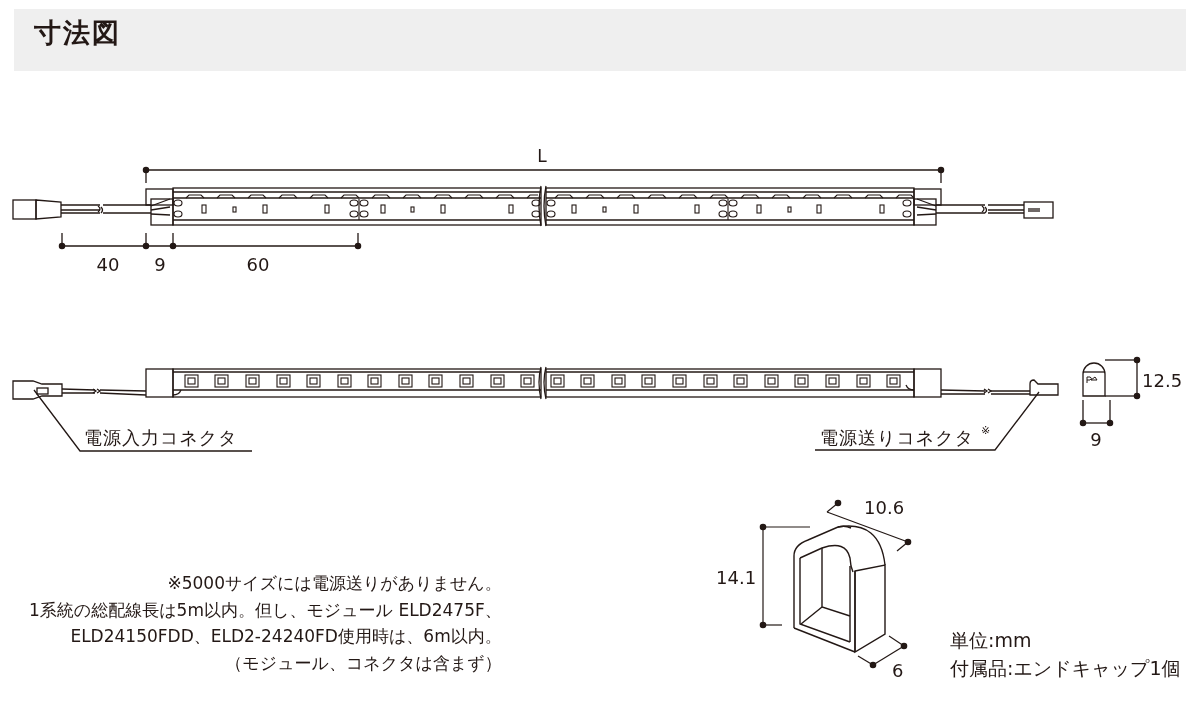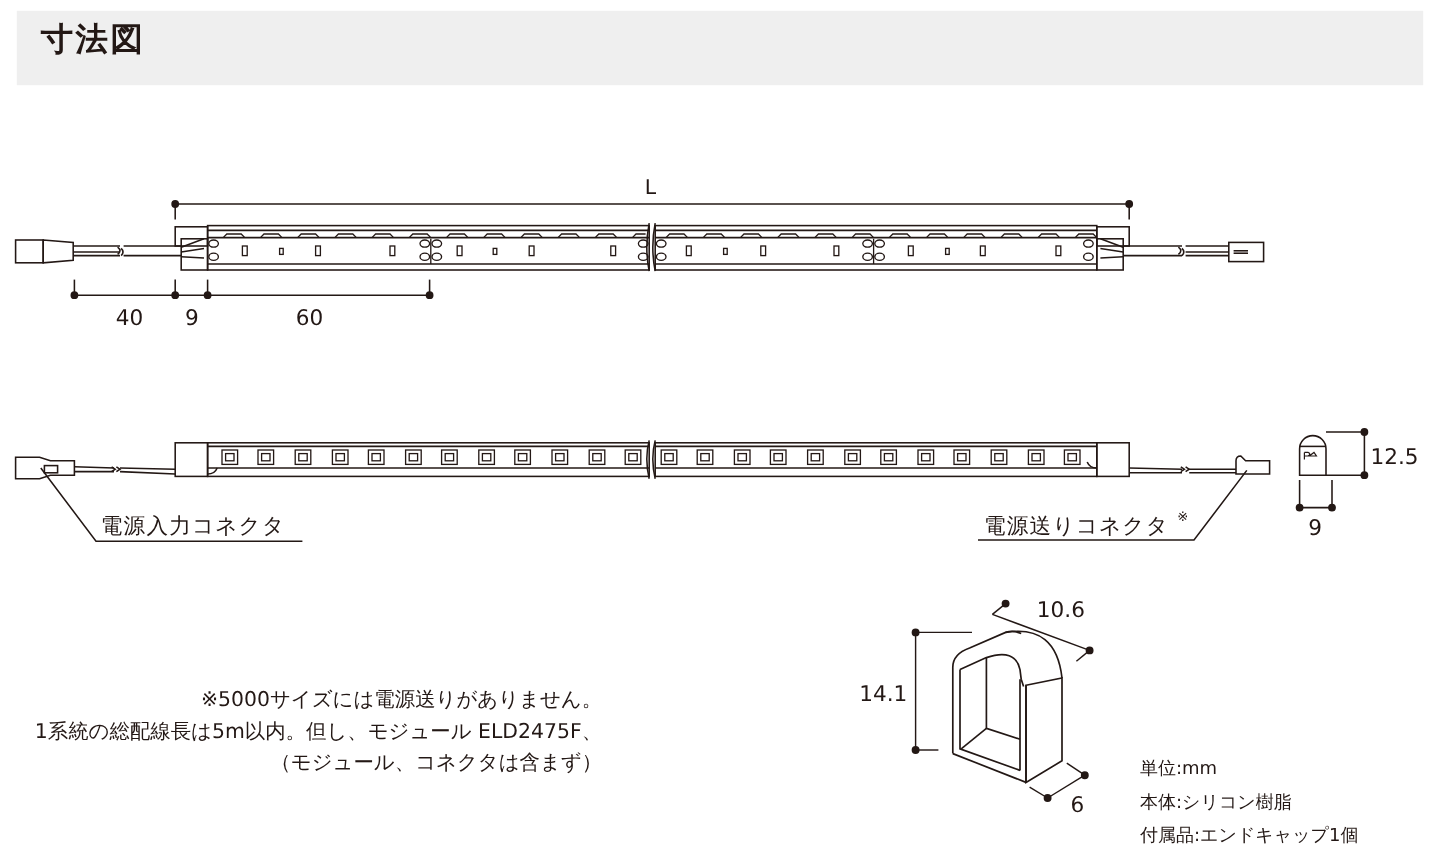--- a/index.html
+++ b/index.html
@@ -4,21 +4,21 @@
 <style>
   html, body { margin: 0; padding: 0; background: #ffffff; }
   body { width: 1200px; height: 713px; position: relative; overflow: hidden;
          font-family: "DejaVu Sans", "Liberation Sans", sans-serif; color: #231815; }
   .header-bar { position: absolute; left: 14px; top: 9px; width: 1172px; height: 62px; background: #efefef; }
   .header-title { position: absolute; left: 20px; top: 6px; font-size: 27px; font-weight: bold; letter-spacing: 2px; color: #231815; }
   svg.drawing { position: absolute; left: 0; top: 0; }
   .t { font-family: "DejaVu Sans", "Liberation Sans", sans-serif; fill: #231815; }
   .note { position: absolute; left: 12px; top: 570px; font-size: 17px; line-height: 26.5px; color: #231815; text-align: right; }
   .note div { white-space: nowrap; }
-  .spec { position: absolute; left: 950px; top: 626px; font-size: 15px; line-height: 28px; color: #231815; }
+  .spec { position: absolute; left: 950px; top: 626px; font-size: 19px; line-height: 28px; color: #231815; }
   .spec div { white-space: nowrap; }
 </style>
 </head>
 <body>
 
 <div class="header-bar">
   <div class="header-title">寸法図</div>
 </div>
 
 <svg class="drawing" width="1200" height="713" viewBox="0 0 1200 713" fill="none" stroke="#231815" stroke-width="1.3">
@@ -266,20 +266,20 @@
     <circle cx="904" cy="646" r="2.6" fill="#231815"></circle>
     <text class="t" x="864" y="514" font-size="18" stroke="none">10.6</text>
     <text class="t" x="716" y="584" font-size="18" stroke="none">14.1</text>
     <text class="t" x="892" y="677" font-size="18" stroke="none">6</text>
   </g>
 </svg>
 
 <div class="note">
   <div>※5000サイズには電源送りがありません。</div>
   <div>　1系統の総配線長は5m以内。但し、モジュール ELD2475F、</div>
+  <div>ELD24150FDD、ELD2-24240FD使用時は、6m以内。</div>
   <div>（モジュール、コネクタは含まず）</div>
 </div>
 
 <div class="spec">
   <div>単位:mm</div>
-  <div>本体:シリコン樹脂</div>
   <div>付属品:エンドキャップ1個</div>
 </div>
 
 </body></html>

